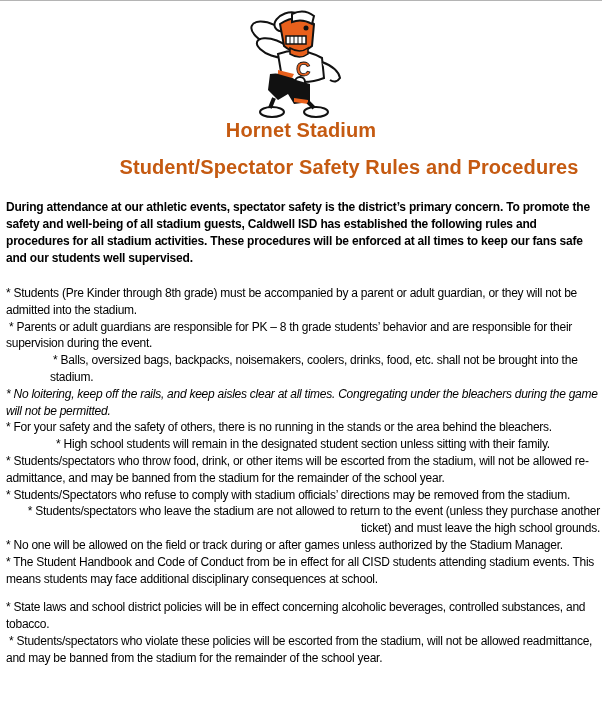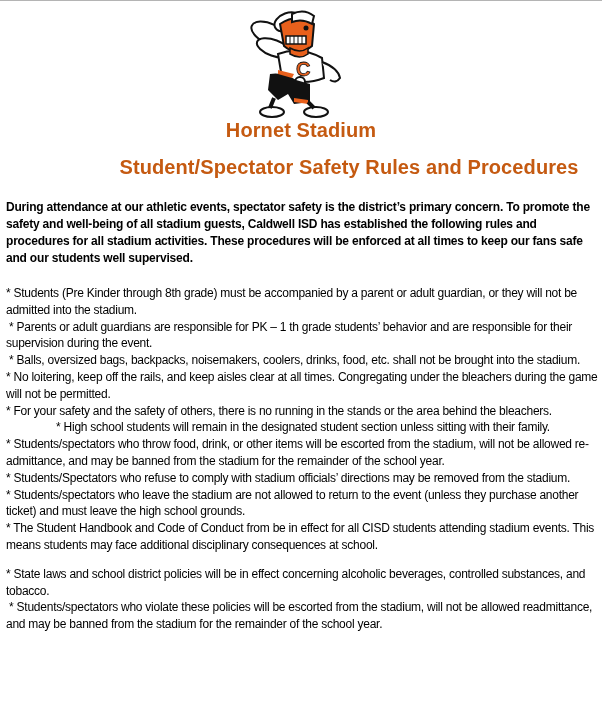--- a/index.html
+++ b/index.html
@@ -55,24 +55,25 @@
   <path d="M26 92 L22 102 M60 96 L66 102" stroke="#111" stroke-width="4"></path>
 </svg>
 
 <div class="title t1">Hornet Stadium</div>
 <div class="title t2">Student/Spectator Safety Rules and Procedures</div>
 
 <p class="intro" style="margin:0;">During attendance at our athletic events, spectator safety is the district’s primary concern. To promote the safety and well-being of all stadium guests, Caldwell ISD has established the following rules and procedures for all stadium activities. These procedures will be enforced at all times to keep our fans safe and our students well supervised.</p>
 
 <div class="rules" id="rules">
     <p class="rule" style="white-space: pre-wrap;">* Students (Pre Kinder through 8th grade) must be accompanied by a parent or adult guardian, or they will not be admitted into the stadium.</p>
-    <p class="rule" style="white-space: pre-wrap;"> * Parents or adult guardians are responsible for PK – 1 th grade students’ behavior and are responsible for their supervision during the event.</p>
-    <p class="rule" style="white-space: pre-wrap;"> * Balls, oversized bags, backpacks, noisemakers, coolers, drinks, food, etc. shall not be brought into the stadium.</p>
-    <p class="rule" style="white-space: pre-wrap;">* No loitering, keep off the rails, and keep aisles clear at all times. Congregating under the bleachers during the game will not be permitted.</p>
+    <p class="rule" style="white-space: pre-wrap;"> * Parents or adult guardians are responsible for PK – 8 th grade students’ behavior and are responsible for their supervision during the event.</p>
+    <p class="rule" style="white-space: pre-wrap; margin-left: 44px;"> * Balls, oversized bags, backpacks, noisemakers, coolers, drinks, food, etc. shall not be brought into the stadium.</p>
+    <p class="rule" style="white-space: pre-wrap; font-style: italic;">* No loitering, keep off the rails, and keep aisles clear at all times. Congregating under the bleachers during the game will not be permitted.</p>
     <p class="rule" style="white-space: pre-wrap;">* For your safety and the safety of others, there is no running in the stands or the area behind the bleachers.</p>
     <p class="rule" style="white-space: pre-wrap; text-align: center;">* High school students will remain in the designated student section unless sitting with their family.</p>
     <p class="rule" style="white-space: pre-wrap;">* Students/spectators who throw food, drink, or other items will be escorted from the stadium, will not be allowed re-admittance, and may be banned from the stadium for the remainder of the school year.</p>
     <p class="rule" style="white-space: pre-wrap;">* Students/Spectators who refuse to comply with stadium officials’ directions may be removed from the stadium.</p>
-    <p class="rule" style="white-space: pre-wrap;">* Students/spectators who leave the stadium are not allowed to return to the event (unless they purchase another ticket) and must leave the high school grounds.</p>
+    <p class="rule" style="white-space: pre-wrap; text-align: right;">* Students/spectators who leave the stadium are not allowed to return to the event (unless they purchase another ticket) and must leave the high school grounds.</p>
+    <p class="rule" style="white-space: pre-wrap;">* No one will be allowed on the field or track during or after games unless authorized by the Stadium Manager.</p>
     <p class="rule" style="white-space: pre-wrap;">* The Student Handbook and Code of Conduct from be in effect for all CISD students attending stadium events. This means students may face additional disciplinary consequences at school.</p>
     <p class="rule" style="white-space: pre-wrap; margin-top: 12px;">* State laws and school district policies will be in effect concerning alcoholic beverages, controlled substances, and tobacco.</p>
     <p class="rule" style="white-space: pre-wrap;"> * Students/spectators who violate these policies will be escorted from the stadium, will not be allowed readmittance, and may be banned from the stadium for the remainder of the school year.</p>
   </div>
 
 </body></html>

